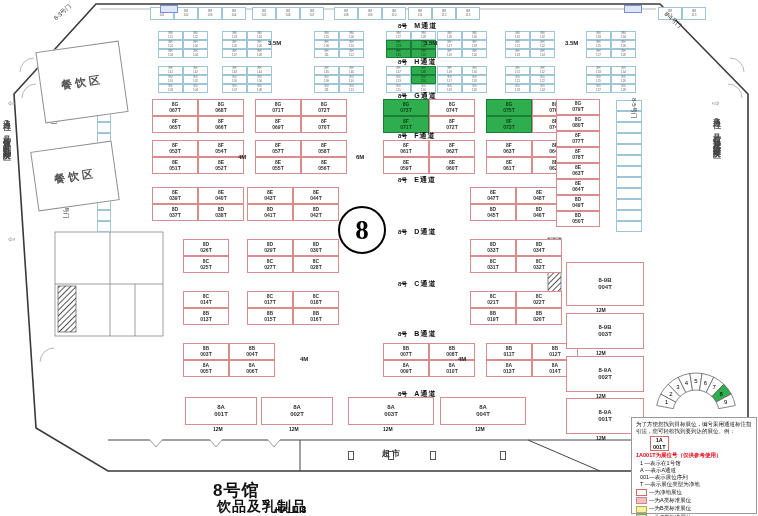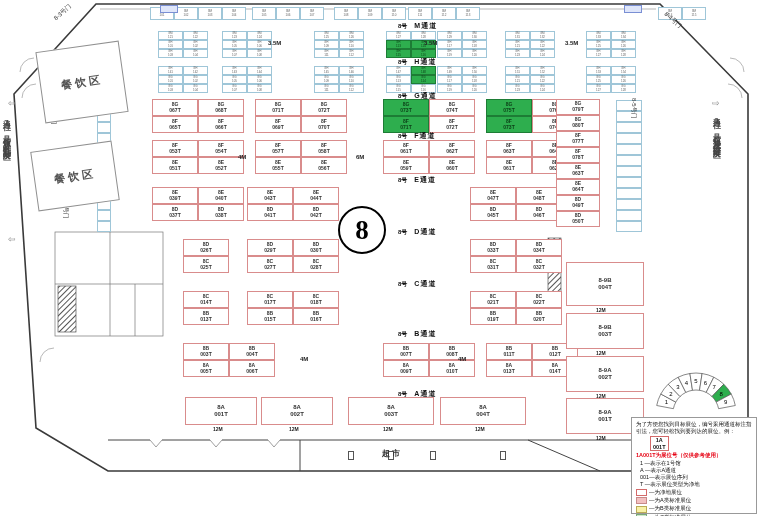--- a/index.html
+++ b/index.html
@@ -973,15 +973,21 @@
         </div>
         <div class="lrow">
           <span class="sw" style="background: rgb(207, 233, 201); border-color: rgb(122, 168, 122);"></span>
           <span>—为C类标准展位</span>
         </div>
       </div>
     
   </div>
 
   <div id="footer">
+    <div id="f-right">
+      <span id="hall-cn">8号馆</span>
+      <span id="cat-cn">饮品及乳制品</span>
+      <span id="hall-en">HALL 8</span>
+
+    </div>
   </div>
 
 </div>
 
 </body></html>

